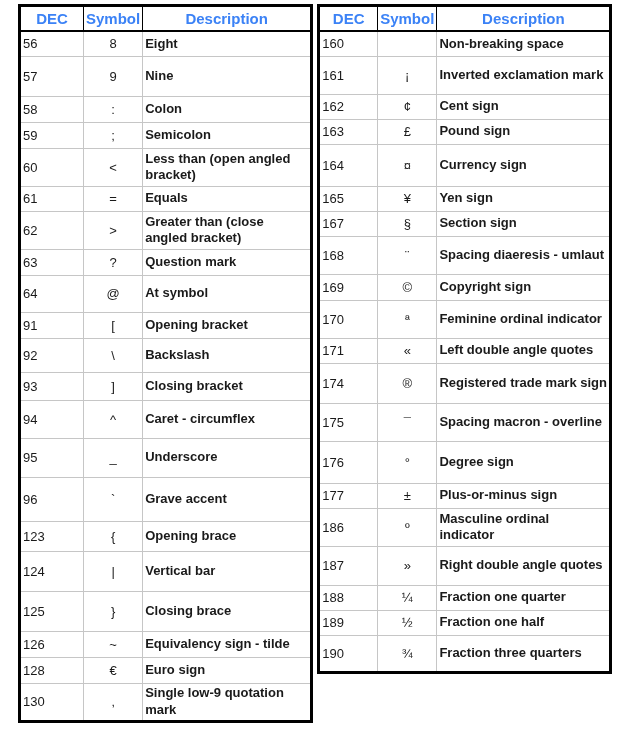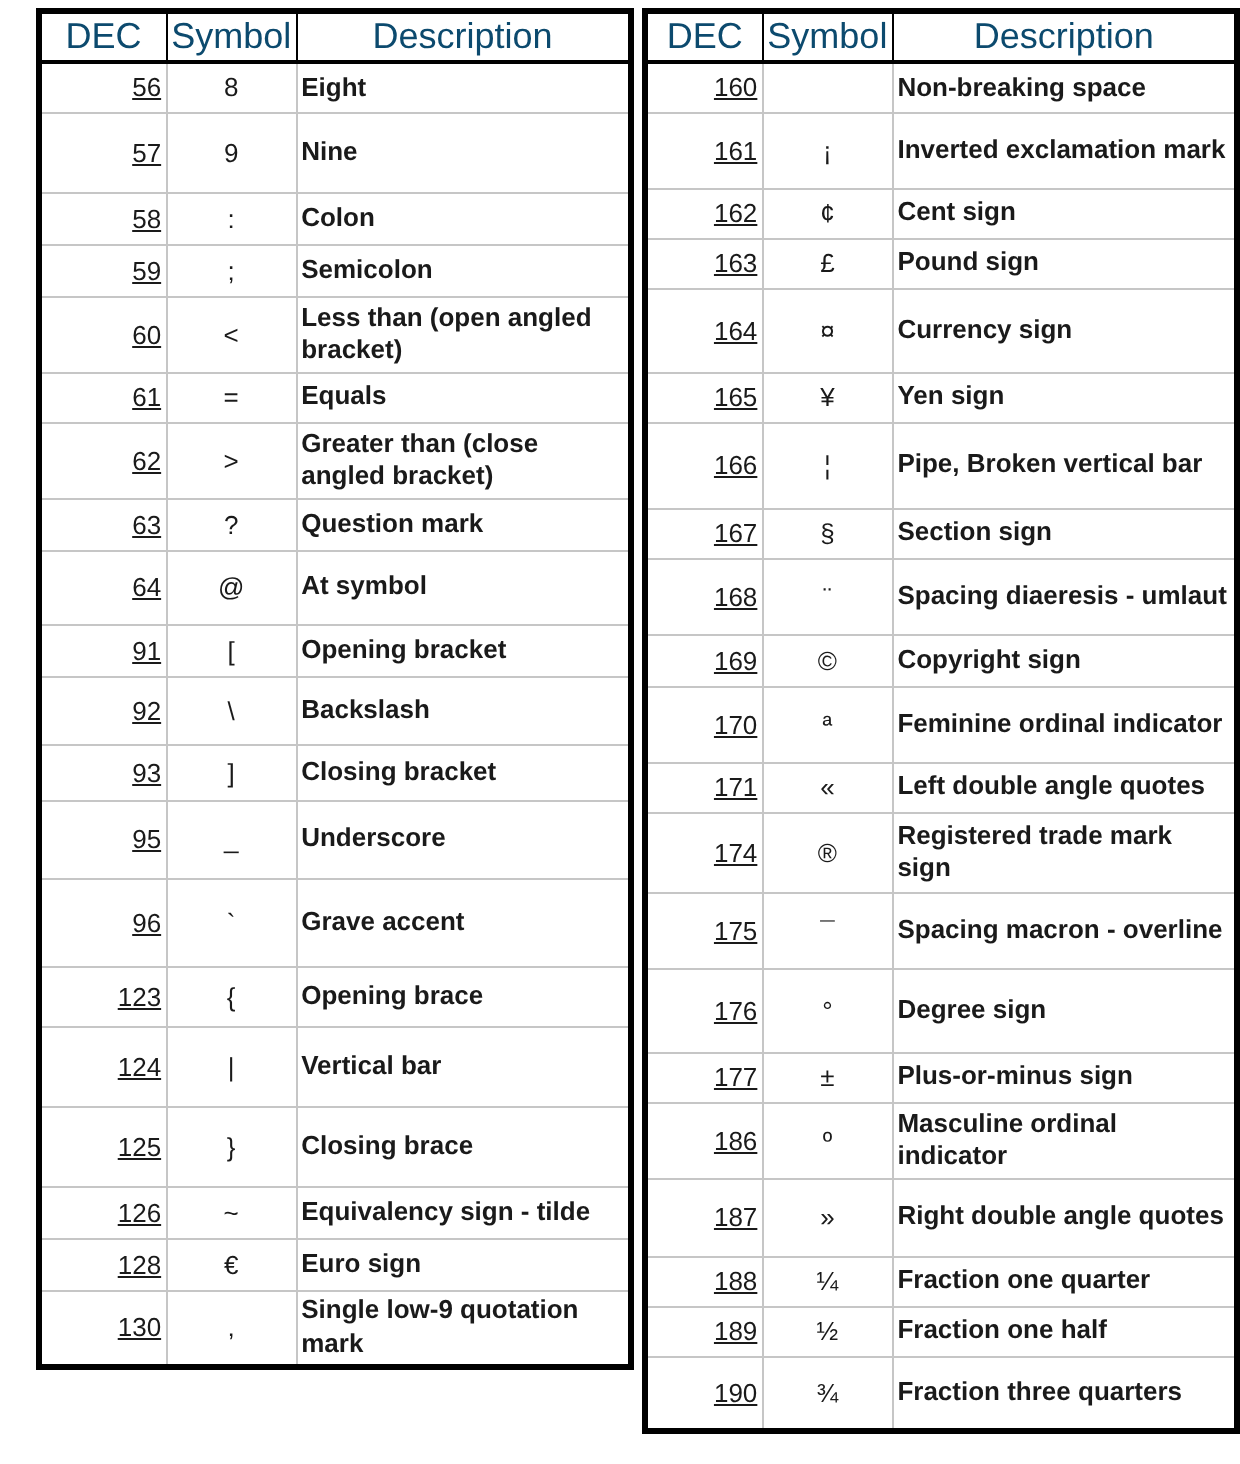--- a/index.html
+++ b/index.html
@@ -8,30 +8,30 @@
     font-family:"Liberation Sans", sans-serif;color:#1a1a1a;overflow:hidden;
   }
   .tables-wrap{
     position:absolute;left:18px;top:4px;display:flex;gap:4px;align-items:flex-start;
   }
   table.code-table{
     border-collapse:collapse;table-layout:fixed;background:#ffffff;
     border:3px solid #000000;
   }
   table.code-table th{
-    font-weight:normal;font-size:18px;color:#0c4a6e;text-align:center;
+    font-weight:bold;font-size:15px;color:#3b82f6;text-align:center;
     height:21px;padding:1px 2px;
     border:1px solid #000000;border-bottom:2px solid #000000;
     overflow:hidden;white-space:nowrap;
   }
   table.code-table td{
     border:1px solid #c6c6c6;font-size:13px;vertical-align:middle;
     padding:1px 2px;overflow:hidden;
   }
-  td.col-dec{text-align:right;text-decoration:underline;}
+  td.col-dec{text-align:left;}
   td.col-sym{text-align:center;font-size:14px;}
   td.col-desc{text-align:left;padding:2px 4px 2px 8px;line-height:1.25;font-weight:bold;}
   .t-left .col-dec{width:58px;}
   .t-left .col-sym{width:48px;}
   .t-left .col-desc{width:163px;}
   .t-right .col-dec{width:53px;}
   .t-right .col-sym{width:53px;}
   .t-right .col-desc{width:168px;}
 </style>
 </head>
@@ -101,20 +101,25 @@
         <tr style="height: 34px; margin-top: 36px;">
           <td class="col-dec">92</td>
           <td class="col-sym">\</td>
           <td class="col-desc">Backslash</td>
         </tr>
         <tr style="height: 28px;">
           <td class="col-dec">93</td>
           <td class="col-sym">]</td>
           <td class="col-desc">Closing bracket</td>
         </tr>
+        <tr style="height: 38px;">
+          <td class="col-dec">94</td>
+          <td class="col-sym">^</td>
+          <td class="col-desc">Caret - circumflex</td>
+        </tr>
         <tr style="height: 39px;">
           <td class="col-dec">95</td>
           <td class="col-sym">_</td>
           <td class="col-desc">Underscore</td>
         </tr>
         <tr style="height: 44px;">
           <td class="col-dec">96</td>
           <td class="col-sym">`</td>
           <td class="col-desc">Grave accent</td>
         </tr>
@@ -183,25 +188,20 @@
         <tr style="height: 42px;">
           <td class="col-dec">164</td>
           <td class="col-sym">¤</td>
           <td class="col-desc">Currency sign</td>
         </tr>
         <tr style="height: 25px;">
           <td class="col-dec">165</td>
           <td class="col-sym">¥</td>
           <td class="col-desc">Yen sign</td>
         </tr>
-        <tr style="height: 43px;">
-          <td class="col-dec">166</td>
-          <td class="col-sym">¦</td>
-          <td class="col-desc">Pipe, Broken vertical bar</td>
-        </tr>
         <tr style="height: 25px;">
           <td class="col-dec">167</td>
           <td class="col-sym">§</td>
           <td class="col-desc">Section sign</td>
         </tr>
         <tr style="height: 38px;">
           <td class="col-dec">168</td>
           <td class="col-sym">¨</td>
           <td class="col-desc">Spacing diaeresis - umlaut</td>
         </tr>

